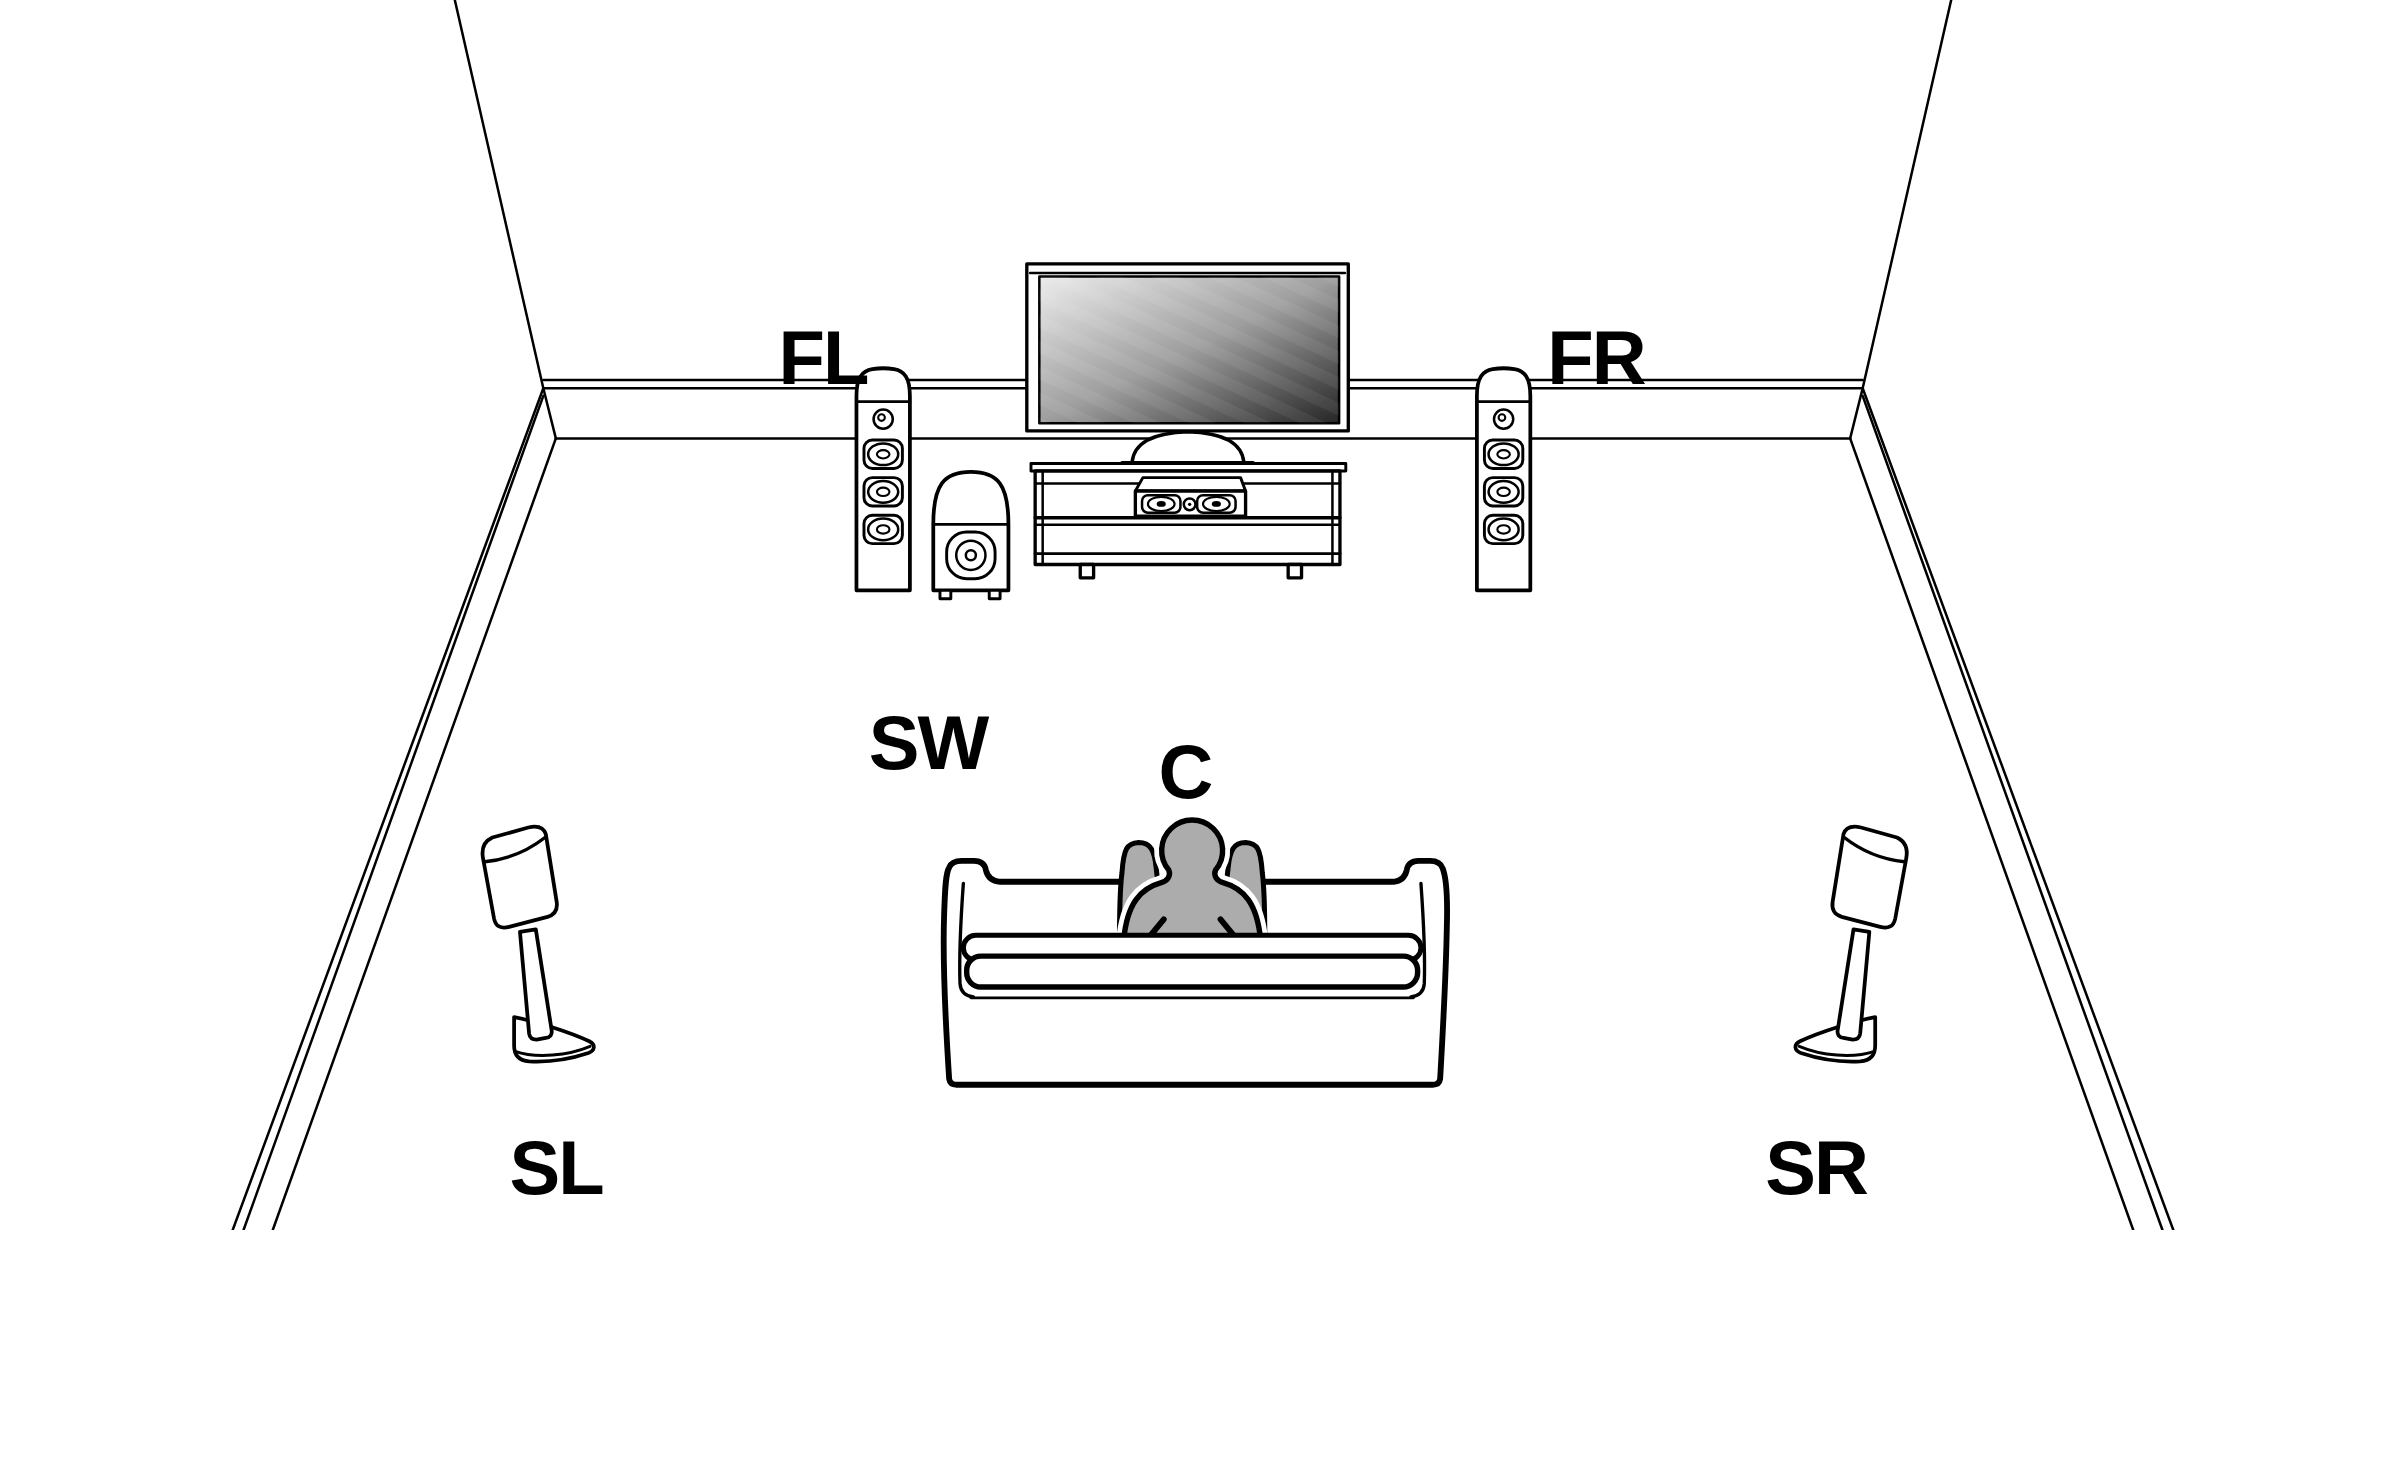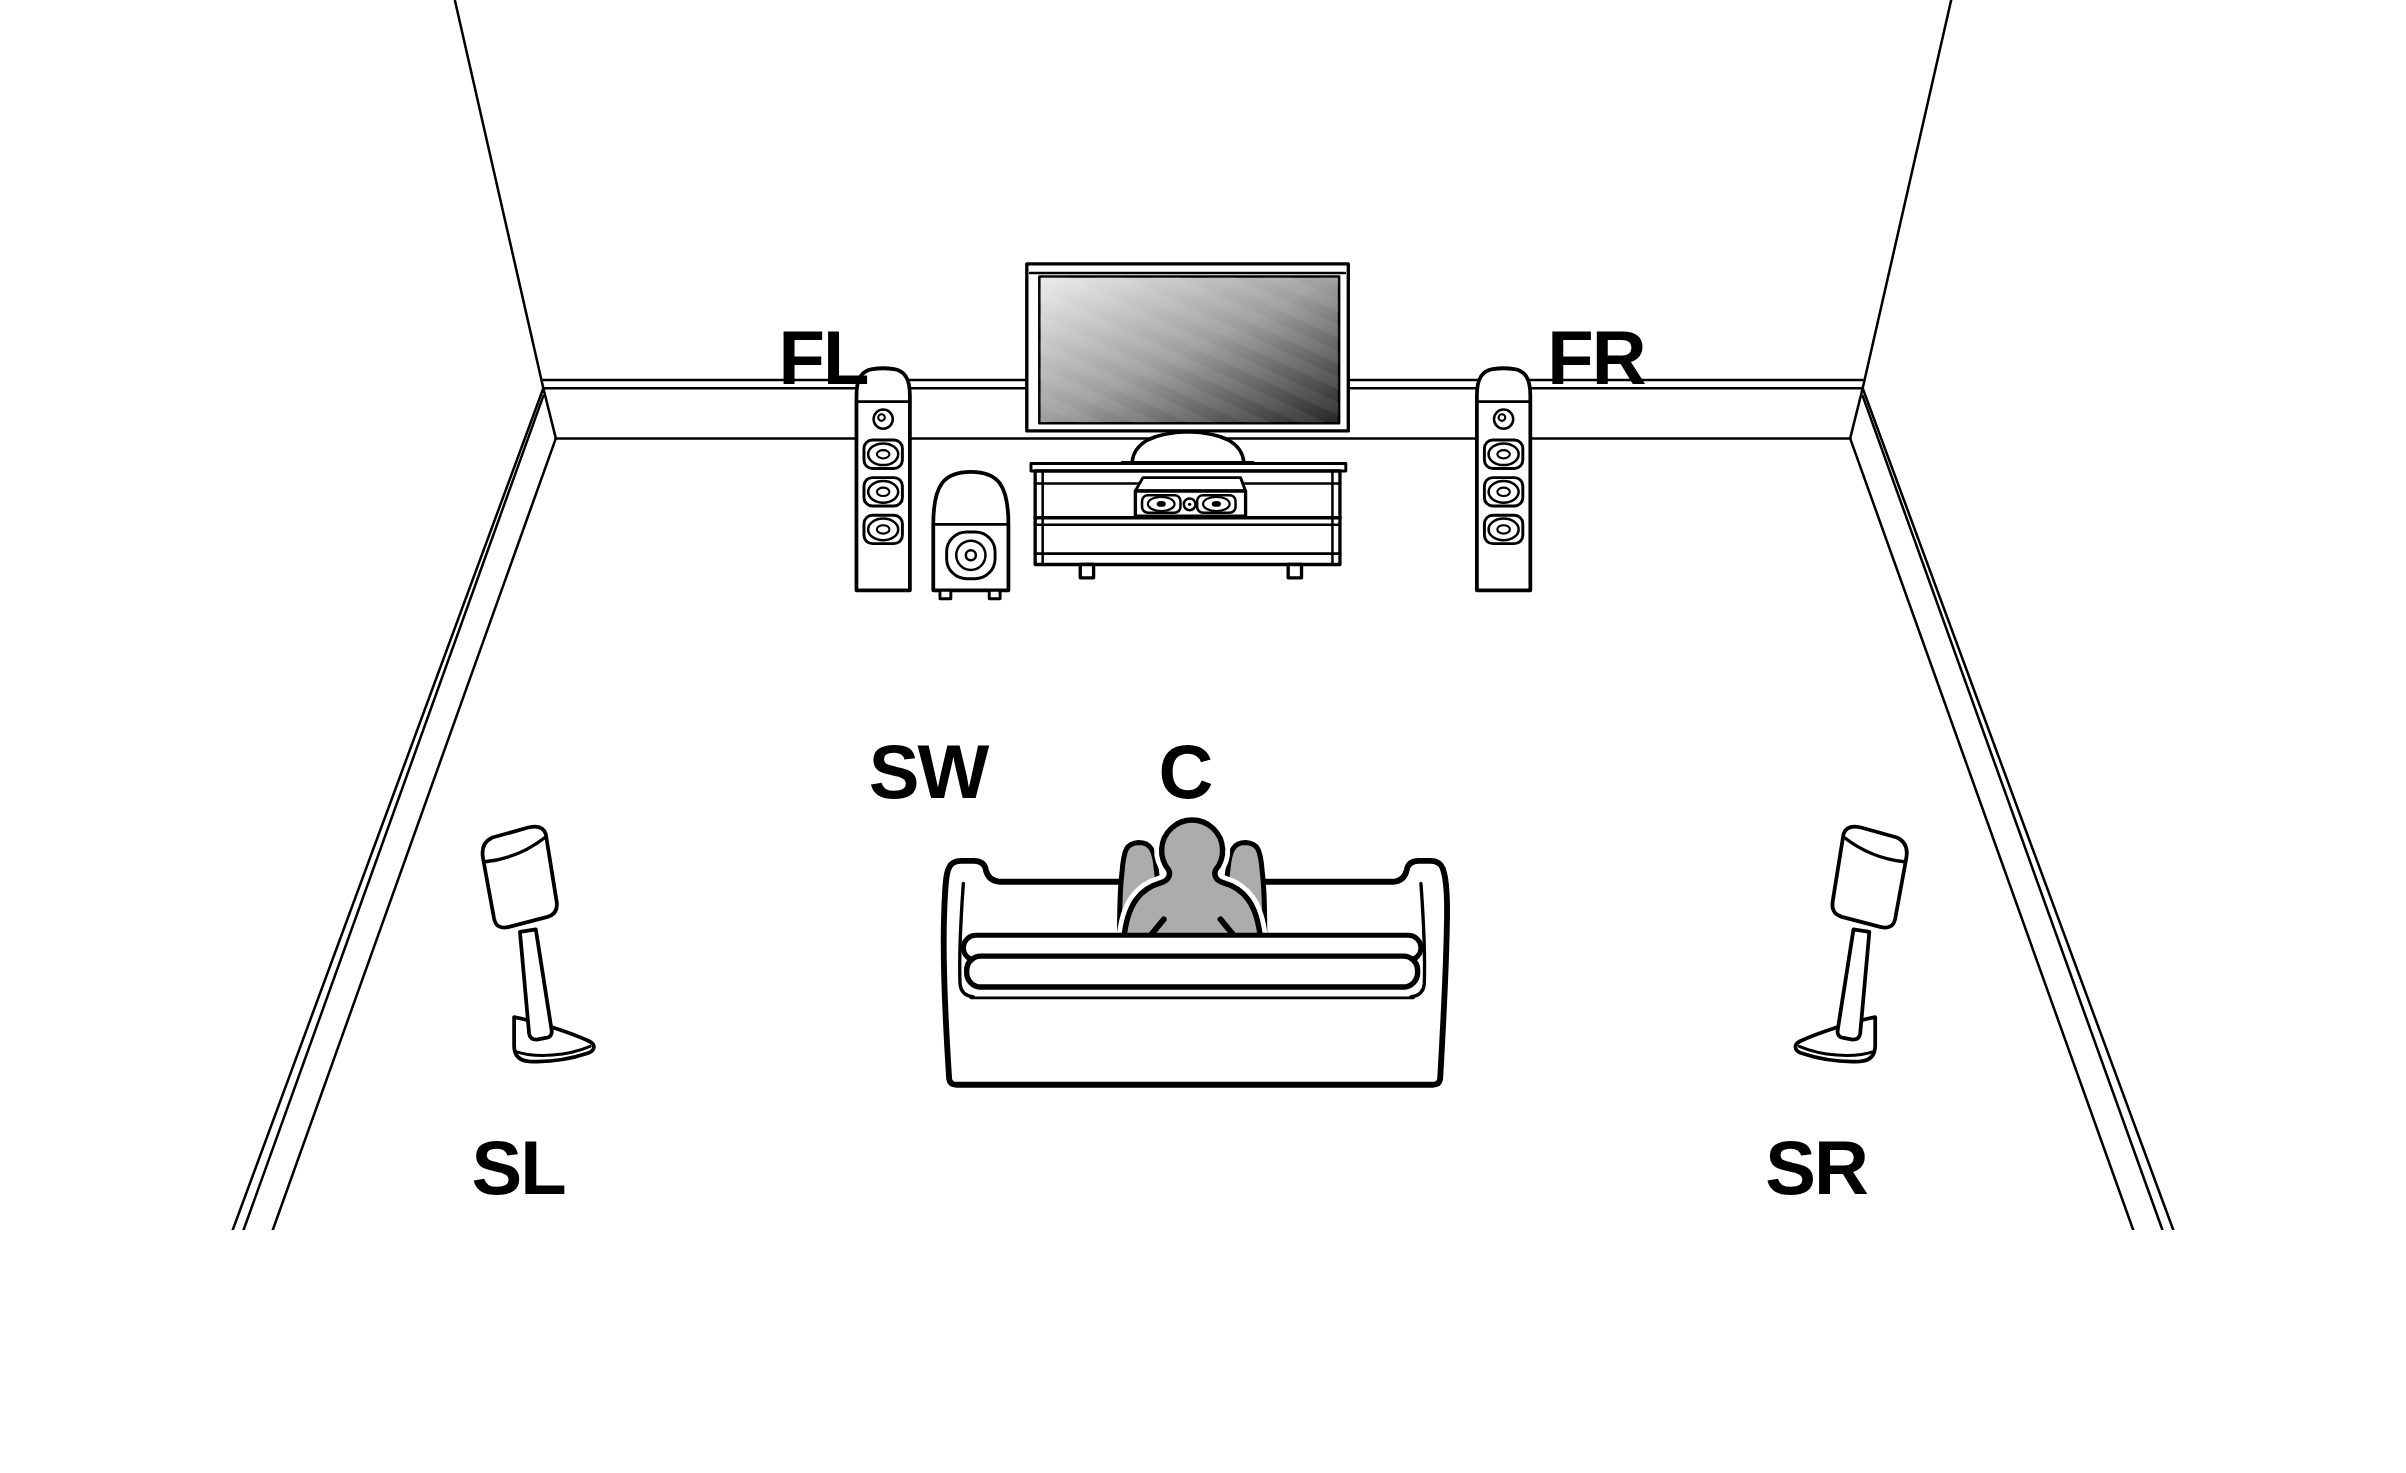--- a/index.html
+++ b/index.html
@@ -29,23 +29,23 @@
     position: absolute;
     transform: translate(-50%, -50%);
     font: 700 76px "Liberation Sans", sans-serif;
     letter-spacing: -2px;
     color: var(--line, #000);
     white-space: nowrap;
     user-select: none;
   }
   .lbl-fl { left: 823px;  top: 357px; }
   .lbl-fr { left: 1596px; top: 357px; }
-  .lbl-sw { left: 928px;  top: 771px; }
+  .lbl-sw { left: 928px;  top: 742px; }
   .lbl-c  { left: 1185px; top: 771px; }
-  .lbl-sl { left: 518px;  top: 1167px; }
+  .lbl-sl { left: 556px;  top: 1167px; }
   .lbl-sr { left: 1816px; top: 1167px; }
 </style>
 </head>
 <body>
 
 <div id="stage">
 
   <svg id="room-svg" viewBox="0 0 2406 1473" fill="none" stroke-linecap="round" stroke-linejoin="round">
     <defs>
       <linearGradient id="screenGrad" x1="0" y1="0" x2="1" y2="1">

